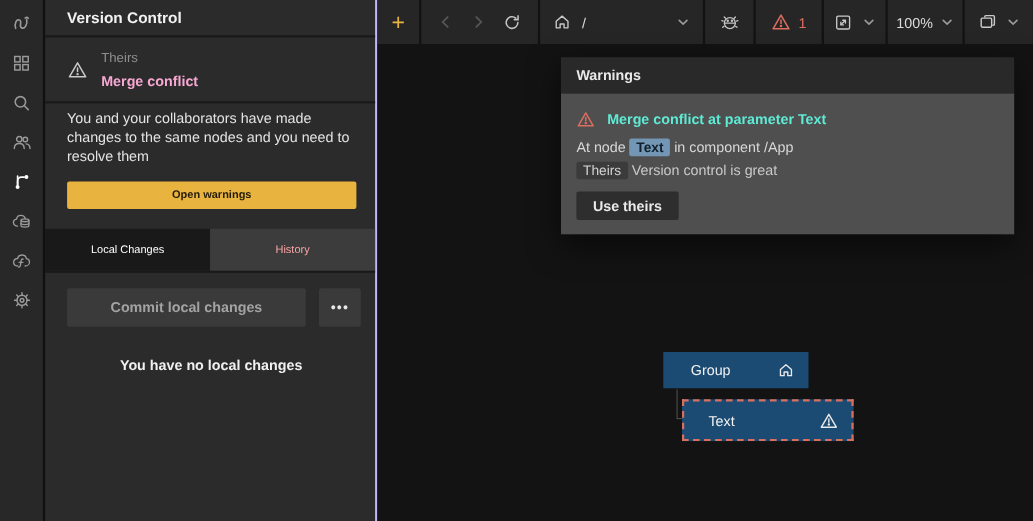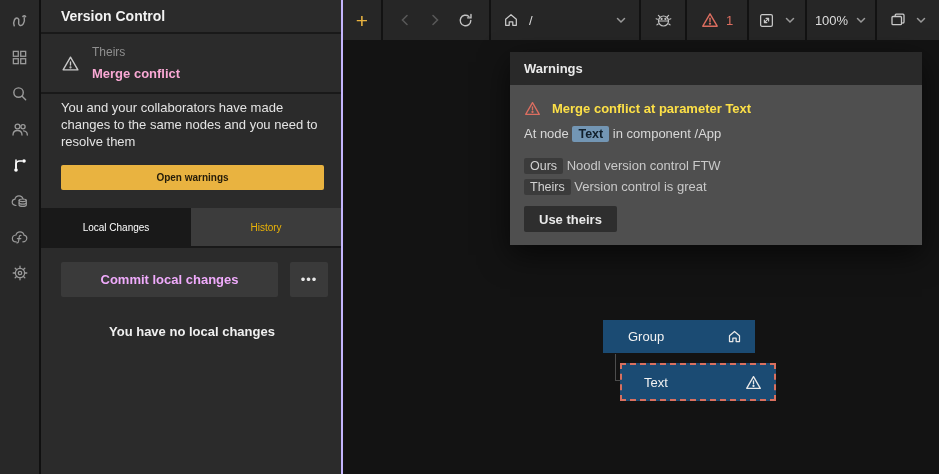--- a/index.html
+++ b/index.html
@@ -26,25 +26,25 @@
   .warn-summary .wmsg { color: #f9a8d4; font-size: 13px; font-weight: bold; margin-top: 7px; }
   .desc-section { flex: none; padding: 5px 17px 18px 20px; }
   .desc-text { color: #e3e3e3; font-size: 13px; line-height: 1.32; }
   .btn-amber { background: #e9b340; color: #241c09; border: none; border-radius: 2px;
     font-family: inherit; font-size: 10px; font-weight: bold; cursor: pointer; }
   .open-warnings { display: block; width: 100%; height: 25px; margin-top: 15px; }
   .tabs { flex: none; display: flex; height: 40px; border-bottom: 2px solid #191919; }
   .tab { flex: 1; display: flex; align-items: center; justify-content: center;
     font-size: 10px; cursor: pointer; }
   .tab.active { background: #191919; color: #ffffff; }
-  .tab.inactive { background: #3c3c3c; color: #eab308; }
+  .tab.inactive { background: #3c3c3c; color: #fca5a5; }
   .panel-body { padding: 14px 13px 0 20px; }
   .commit-row { display: flex; gap: 12px; }
   .commit-btn { flex: 1; height: 35px; background: #3a3a3a; border: none; border-radius: 2px;
-    color: #f0abfc; font-family: inherit; font-size: 13px; font-weight: bold; cursor: pointer; }
+    color: #a3a3a3; font-family: inherit; font-size: 13px; font-weight: bold; cursor: pointer; }
   .more-btn { width: 38px; height: 35px; background: #3a3a3a; border: none; border-radius: 2px;
     color: #e8e8e8; font-size: 13px; letter-spacing: 1px; cursor: pointer; font-family: inherit; }
   .empty-msg { margin-top: 27px; color: #f0f0f0; font-size: 13px; font-weight: bold; margin-left: 48px; }
 
   
   .main { flex: 1; position: relative; display: flex; flex-direction: column; }
   .topbar { height: 40px; flex: none; background: #262626; display: flex; align-items: stretch; }
   .tb-group { display: flex; align-items: center; border-right: 2px solid #121212; }
   .tb-btn { display: flex; align-items: center; justify-content: center; cursor: pointer;
     background: none; border: none; color: #c3c3c3; font-family: inherit; }
@@ -61,35 +61,35 @@
   .expand-group { width: 58px; justify-content: center; gap: 9px; }
   .zoom-group { width: 70px; justify-content: center; gap: 7px; color: #dddddd; font-size: 13px; }
   .frames-group { flex: 1; justify-content: center; gap: 8px; border-right: none; }
   .chev { color: #9a9a9a; display: flex; align-items: center; }
 
   .canvas { flex: 1; position: relative; background: #131313; }
 
   
   .node { position: absolute; display: flex; align-items: center; color: #f2f2f2;
     font-size: 13px; background: #1b4b73; cursor: pointer; }
-  .node-group { left: 260px; top: 320px; width: 152px; height: 33px; padding: 0 13px 0 25px; }
+  .node-group { left: 260px; top: 320px; width: 132px; height: 33px; padding: 0 13px 0 25px; }
   .node-text { left: 277px; top: 363px; width: 156px; height: 38px; padding: 0 12px 0 22px;
     border: 2px dashed #d9705f; }
   .node .nicon { margin-left: auto; display: flex; color: #e8e8e8; }
   .connector-v { position: absolute; left: 272px; top: 354px; width: 1px; height: 26px; background: #4d4d4d; }
   .connector-h { position: absolute; left: 272px; top: 380px; width: 6px; height: 1px; background: #4d4d4d; }
 
   
   .popup { position: absolute; left: 167px; top: 52px; width: 412px; z-index: 5;
     box-shadow: 0 10px 28px rgba(0,0,0,0.6); }
   .popup-header { height: 33px; background: #292929; display: flex; align-items: center;
     padding-left: 14px; color: #eaeaea; font-size: 13px; font-weight: bold; }
   .popup-body { background: #4f4f4f; padding: 11px 14px 13px 14px; }
   .pw-title-row { display: flex; align-items: center; gap: 11px; margin-top: 4px; }
-  .pw-title { color: #fde047; font-size: 13px; font-weight: bold; }
+  .pw-title { color: #5eead4; font-size: 13px; font-weight: bold; }
   .pw-loc { margin-top: 9px; color: #d8d8d8; font-size: 13px; }
   .badge-node { background: #7396b4; color: #11202c; padding: 1px 6px; border-radius: 2px;
     font-weight: bold; font-size: 12.5px; }
   .pw-side { margin-top: 6px; color: #c9c9c9; font-size: 13px; }
   .pw-side.first { margin-top: 17px; }
   .badge-side { background: #3b3b3b; color: #d2d2d2; padding: 1px 6px; border-radius: 2px; font-size: 12.5px; }
   .pw-buttons { display: flex; gap: 11px; margin-top: 12px; }
   .use-mine { height: 26px; padding: 0 17px; }
   .use-theirs { height: 26px; padding: 0 15px; background: #2e2e2e; color: #eaeaea; border: none;
     border-radius: 2px; font-family: inherit; font-size: 13px; font-weight: bold; cursor: pointer; }
@@ -329,24 +329,20 @@
                 <circle cx="9" cy="12.6" r="0.5" fill="currentColor"></circle>
             </svg>
           </span>
           <span class="pw-title">Merge conflict at parameter Text</span>
         </div>
         <div class="pw-loc">
           <span>At node</span>
           <span class="badge-node">Text</span>
           <span>in component /App</span>
         </div>
-        <div class="pw-side first">
-          <span class="badge-side">Ours</span>
-          <span>Noodl version control FTW</span>
-        </div>
         <div class="pw-side">
           <span class="badge-side">Theirs</span>
           <span>Version control is great</span>
         </div>
         <div class="pw-buttons">
           <button class="use-theirs">Use theirs</button>
         </div>
       </div>
     </div>
 

